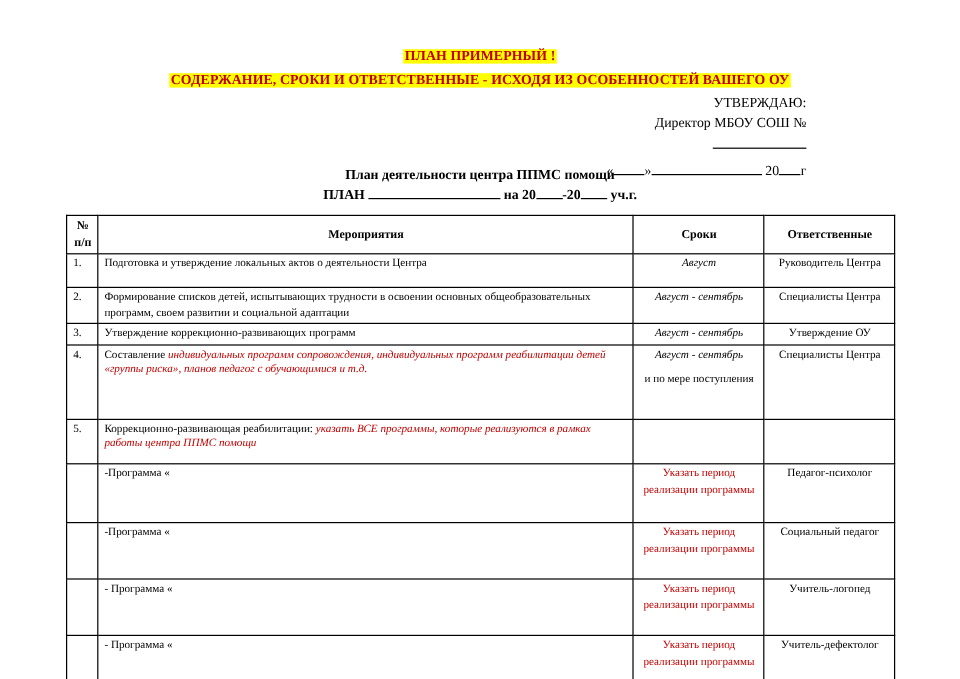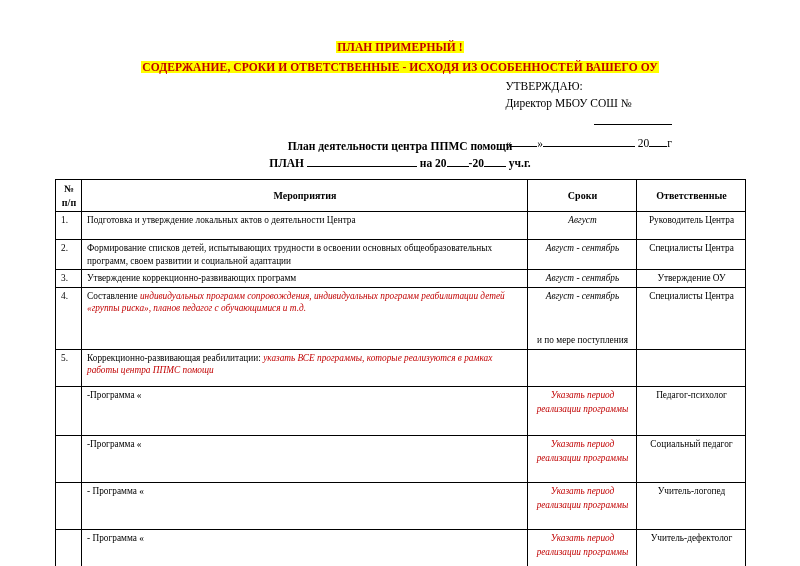--- a/index.html
+++ b/index.html
@@ -46,20 +46,21 @@
   .banner .ln2 .hl {
     font-size: 11.5px;
     text-align: center;
   }
 
   
   .approve {
     position: absolute;
     right: 55px;
     top: 78px;
+    text-align: right;
     font-size: 11.5px;
     line-height: 1.45;
   }
   .approve .row {
     display: block;
     white-space: nowrap;
   }
   .approve .underline-short {
     display: block;
     text-align: right;
@@ -146,27 +147,26 @@
     text-align: center;
     vertical-align: top;
     font-family: Liberation Serif, serif;
   }
   .red-i {
     color: #c00000;
     font-style: italic;
   }
   .term-red {
     color: #c00000;
-    font-style: italic;
     display: block;
     line-height: 1.5;
   }
   .gap-note {
     display: block;
-    margin-top: 32px;
+    margin-top: 8px;
   }
   .nowrapx { white-space: nowrap; font-style: italic; }
 </style>
 </head>
 <body>
 
 <div class="page">
 
   <div class="banner">
     <span class="ln ln1"><span class="hl">ПЛАН ПРИМЕРНЫЙ !</span></span>

